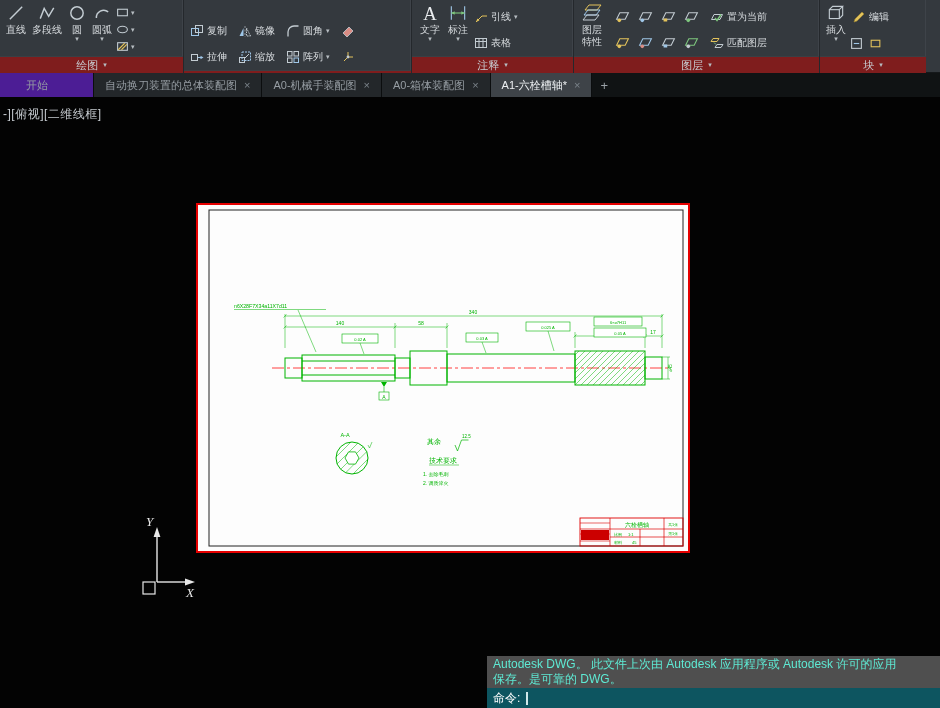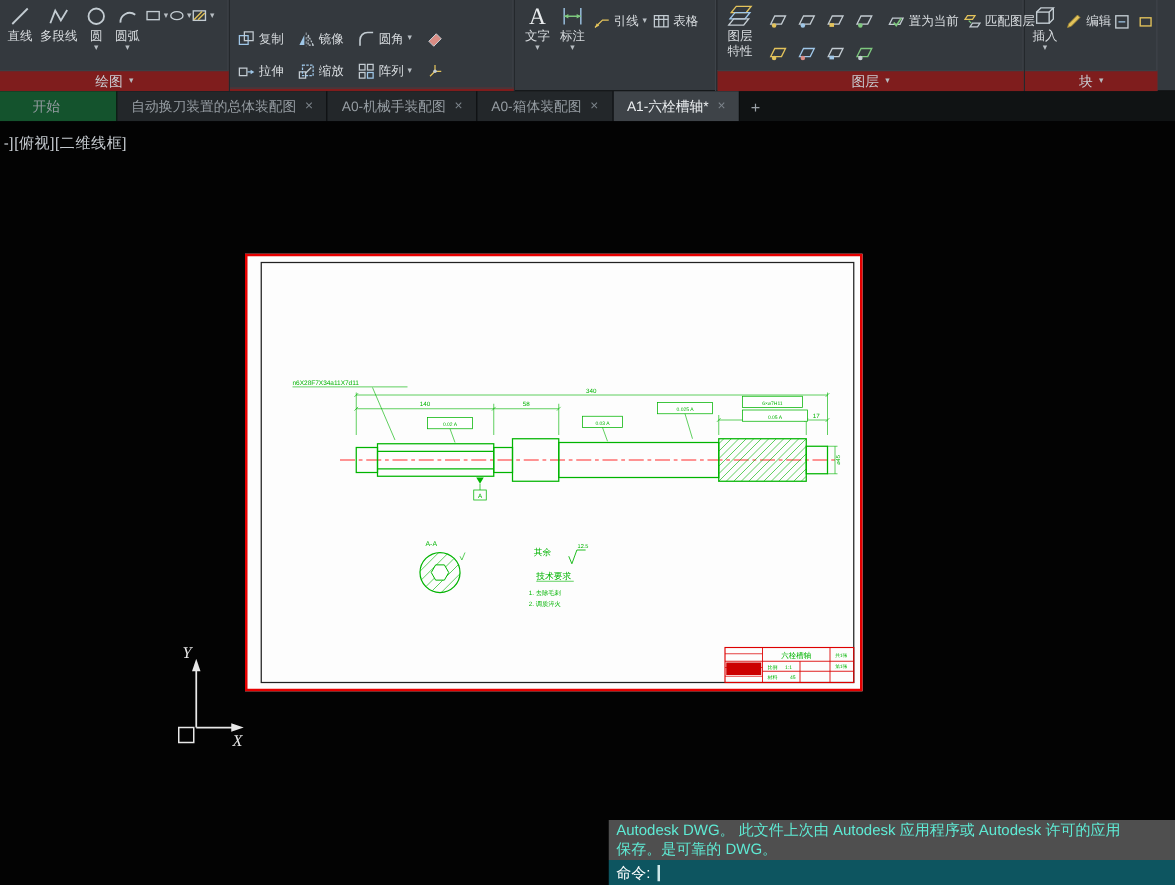--- a/index.html
+++ b/index.html
@@ -8,34 +8,34 @@
   .stage{position:relative;width:940px;height:708px;background:#050505;overflow:hidden}
 
   
   .ribbon{position:absolute;left:0;top:0;width:940px;height:73px;background:#34393e;display:flex;border-bottom:1px solid #15181a}
   .rpanel{height:73px;display:flex;flex-direction:column;border-right:1px solid #24282c;box-shadow:inset -1px 0 0 #3e4349}
   .rtools{flex:1;display:flex;align-items:stretch;padding:1px 3px 0 4px;gap:2px}
   .rlabel{height:17px;display:flex;align-items:center;justify-content:center;gap:5px;color:#c9ced3;font-size:11px;background:#7f1d1d;border-top:1px solid #3a3f44;cursor:default}
   .bigitem{display:flex;flex-direction:column;align-items:center;justify-content:flex-start;padding:2px 2px 0;color:#d9dde0;font-size:10px;line-height:11px;gap:1px;border-radius:2px}
   .bigitem .icn{height:20px;display:flex;align-items:center}
   .smallitem{display:flex;align-items:center;gap:3px;color:#d9dde0;font-size:10px;padding:0 2px;white-space:nowrap}
-  .vcol{display:flex;justify-content:flex-start;padding-top:3px}
+  .vcol{display:flex;flex-direction:column;justify-content:flex-start;padding-top:3px}
   .drow{display:flex;align-items:center;gap:2px;height:17px}
   .rowpair{display:flex;flex-direction:column;padding-top:17px}
   .mrow{display:flex;align-items:center;gap:7px;height:26px}
   .caret{color:#b7bdc2;font-size:7px;line-height:6px}
   .icn{display:inline-flex}
   .icn svg{display:block}
   .lgrid{display:grid;grid-template-columns:repeat(4,23px);grid-auto-rows:26px;align-items:center;justify-items:center;padding:1px 3px}
   .twoline{text-align:center}
 
   
   .tabbar{position:absolute;left:0;top:73px;width:940px;height:24px;background:#101314;display:flex;align-items:stretch}
   .ftab{display:flex;align-items:center;gap:7px;padding:0 11px;font-size:11px;color:#969da3;background:#23272a;border-right:1px solid #0b0d0e;white-space:nowrap;cursor:default}
-  .ftab.start{background:#14532d;padding:0 45px 0 26px}
+  .ftab.start{background:#4c1d95;padding:0 45px 0 26px}
   .ftab.active{background:#3e4348;color:#eceff1}
   .tclose{color:#7c848b;font-size:11px}
   .tplus{display:flex;align-items:center;justify-content:center;width:24px;color:#9aa1a7;font-size:13px}
 
   
   .canvas{position:absolute;left:0;top:97px;width:940px;height:611px;background:#030303}
   .vplabel{position:absolute;left:3px;top:106px;color:#c6cbd0;font-size:12px;letter-spacing:.5px}
   .paper{position:absolute;left:196px;top:203px;width:494px;height:350px;background:#fdfdfd;border:2px solid #e60000}
   .paper svg{position:absolute;left:0;top:0}
   .ucs{position:absolute;left:130px;top:512px}
@@ -257,20 +257,24 @@
                     <rect x="1.5" y="2.5" width="11" height="9" fill="none" stroke="#c3ccd2"></rect>
                     <line x1="1.5" y1="5.5" x2="12.5" y2="5.5" stroke="#c3ccd2"></line>
                     <line x1="5" y1="2.5" x2="5" y2="11.5" stroke="#c3ccd2"></line>
                     <line x1="9" y1="2.5" x2="9" y2="11.5" stroke="#c3ccd2"></line>
                   </svg>
                 </span>
               <span>表格</span>
             </div>
           </div>
         </div>
+      </div>
+      <div class="rlabel">
+        <span>注释</span>
+        <span class="caret">▾</span>
       </div>
     </div>
 
     <div class="rpanel" style="width:246px">
       <div class="rtools">
         <div class="bigitem">
           <span class="icn">
               <svg width="24" height="20" viewBox="0 0 22 20">
                 <path d="M4 7 L8 2 L20 2 L16 7 Z" fill="none" stroke="#e3c35b"></path>
                 <path d="M3 12 L7 7 L19 7 L15 12 Z" fill="none" stroke="#9fc7e8"></path>

